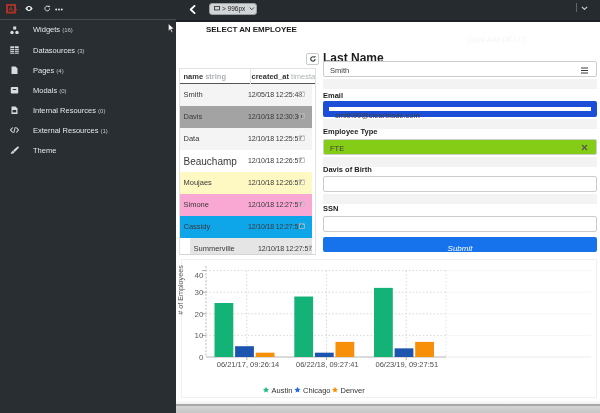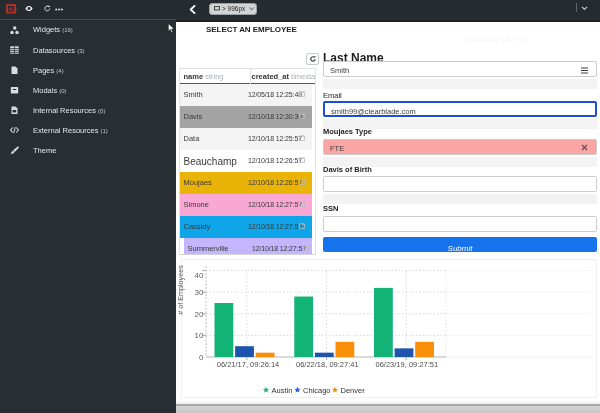--- a/index.html
+++ b/index.html
@@ -103,21 +103,21 @@
 <div class="abs" style="left:182px;top:25px;font-size:8px;font-weight:bold;color:#1d1d1d;letter-spacing:-0.05px;padding-left:24px;">SELECT AN EMPLOYEE</div>
 
 <div class="abs" style="left:306px;top:53px;width:13px;height:12px;border:1px solid #c9ccce;border-radius:2px;background:#fff;"></div>
 <svg class="abs" style="left:309.5px;top:56px;" width="6" height="6" viewBox="0 0 8 8">
   <path d="M6.8 4 A2.9 2.9 0 1 1 6 1.9" fill="none" stroke="#3c4043" stroke-width="1.6"></path>
   <path d="M5.6 0 L8 0.8 L6.1 2.8 Z" fill="#3c4043"></path>
 </svg>
 
 <div class="abs" style="left:178.5px;top:68px;width:137px;height:186.5px;border:1px solid #e2e2e2;border-bottom:1px solid #d5d5d5;overflow:hidden;background:#fff;">
   <div class="abs" style="left:0;top:0;width:100%;height:14.5px;border-bottom:1.5px solid #555;background:#fff;">
-    <span class="abs" style="left:4px;top:3px;font-size:7.5px;font-weight:bold;color:#333;white-space:nowrap;">name <span style="font-weight:normal;color:#adb2b6;text-align:center;">string</span></span>
+    <span class="abs" style="left:4px;top:3px;font-size:7.5px;font-weight:bold;color:#333;white-space:nowrap;">name <span style="font-weight:bold;color:#adb2b6;text-align:center;">string</span></span>
     <span class="abs" style="left:72px;top:3px;font-size:7.5px;font-weight:bold;color:#333;white-space:nowrap;">created_at <span style="font-weight:normal;color:#adb2b6;">timestamp</span></span>
   </div>
   <div class="abs" style="left:70.5px;top:0;width:1px;height:186.5px;background:#e4e4e4;"></div>
   <div id="rows">
       <div class="abs" style="left:0;top:14.5px;width:137px;height:22.05px;background:#f4f4f4;">
         <span class="abs" style="left:4px;top:6.5px;font-size:7.5px;color:#3a3a3a;">Smith</span>
         <span class="abs" style="left:68.5px;top:7px;font-size:7px;color:#3a3a3a;letter-spacing:-0.15px;white-space:nowrap;">12/05/18 12:25:48</span>
         <svg style="position:absolute;left:119px;top:7px;" width="6" height="6" viewBox="0 0 6 6">
           <rect x="0.5" y="1" width="5" height="4.5" fill="none" stroke="#b8bcbe" stroke-width="0.8"></rect>
           <line x1="1.7" y1="0.2" x2="1.7" y2="1.8" stroke="#b8bcbe" stroke-width="0.8"></line>
@@ -144,21 +144,21 @@
       </div>
       <div class="abs" style="left:0;top:80.65px;width:137px;height:22.05px;background:#fff;">
         <span class="abs" style="left:4px;top:6.5px;font-size:10px;color:#3a3a3a;">Beauchamp</span>
         <span class="abs" style="left:68.5px;top:7px;font-size:7px;color:#3a3a3a;letter-spacing:-0.15px;white-space:nowrap;">12/10/18 12:26:57</span>
         <svg style="position:absolute;left:119px;top:7px;" width="6" height="6" viewBox="0 0 6 6">
           <rect x="0.5" y="1" width="5" height="4.5" fill="none" stroke="#b8bcbe" stroke-width="0.8"></rect>
           <line x1="1.7" y1="0.2" x2="1.7" y2="1.8" stroke="#b8bcbe" stroke-width="0.8"></line>
           <line x1="4.3" y1="0.2" x2="4.3" y2="1.8" stroke="#b8bcbe" stroke-width="0.8"></line>
         </svg>
       </div>
-      <div class="abs" style="left:0;top:102.7px;width:137px;height:22.05px;background:#eab308;">
+      <div class="abs" style="left:0;top:102.7px;width:137px;height:22.05px;background:#fef9c3;">
         <span class="abs" style="left:4px;top:6.5px;font-size:7.5px;color:#3a3a3a;">Moujaes</span>
         <span class="abs" style="left:68.5px;top:7px;font-size:7px;color:#3a3a3a;letter-spacing:-0.15px;white-space:nowrap;">12/10/18 12:26:57</span>
         <svg style="position:absolute;left:119px;top:7px;" width="6" height="6" viewBox="0 0 6 6">
           <rect x="0.5" y="1" width="5" height="4.5" fill="none" stroke="#b8bcbe" stroke-width="0.8"></rect>
           <line x1="1.7" y1="0.2" x2="1.7" y2="1.8" stroke="#b8bcbe" stroke-width="0.8"></line>
           <line x1="4.3" y1="0.2" x2="4.3" y2="1.8" stroke="#b8bcbe" stroke-width="0.8"></line>
         </svg>
       </div>
       <div class="abs" style="left:0;top:124.75px;width:137px;height:22.05px;background:#f9a8d4;">
         <span class="abs" style="left:4px;top:6.5px;font-size:7.5px;color:#3a3a3a;">Simone</span>
@@ -171,21 +171,21 @@
       </div>
       <div class="abs" style="left:0;top:146.8px;width:137px;height:22.05px;background:#0ea5e9;">
         <span class="abs" style="left:4px;top:6.5px;font-size:7.5px;color:#3a3a3a;">Cassidy</span>
         <span class="abs" style="left:68.5px;top:7px;font-size:7px;color:#3a3a3a;letter-spacing:-0.15px;white-space:nowrap;">12/10/18 12:27:57</span>
         <svg style="position:absolute;left:119px;top:7px;" width="6" height="6" viewBox="0 0 6 6">
           <rect x="0.5" y="1" width="5" height="4.5" fill="none" stroke="#b8bcbe" stroke-width="0.8"></rect>
           <line x1="1.7" y1="0.2" x2="1.7" y2="1.8" stroke="#b8bcbe" stroke-width="0.8"></line>
           <line x1="4.3" y1="0.2" x2="4.3" y2="1.8" stroke="#b8bcbe" stroke-width="0.8"></line>
         </svg>
       </div>
-      <div class="abs" style="left:4px;top:168.85px;width:137px;height:22.05px;background:#c4b5fd;">
+      <div class="abs" style="left:10px;top:168.85px;width:137px;height:22.05px;background:#e5e5e5;">
         <span class="abs" style="left:4px;top:6.5px;font-size:7.5px;color:#3a3a3a;">Summerville</span>
         <span class="abs" style="left:68.5px;top:7px;font-size:7px;color:#3a3a3a;letter-spacing:-0.15px;white-space:nowrap;">12/10/18 12:27:57</span>
         <svg style="position:absolute;left:119px;top:7px;" width="6" height="6" viewBox="0 0 6 6">
           <rect x="0.5" y="1" width="5" height="4.5" fill="none" stroke="#b8bcbe" stroke-width="0.8"></rect>
           <line x1="1.7" y1="0.2" x2="1.7" y2="1.8" stroke="#b8bcbe" stroke-width="0.8"></line>
           <line x1="4.3" y1="0.2" x2="4.3" y2="1.8" stroke="#b8bcbe" stroke-width="0.8"></line>
         </svg>
       </div>
     </div>
   <div class="abs" style="left:132.5px;top:14.5px;width:2.5px;height:172px;background:#fff;"></div>
@@ -195,27 +195,27 @@
     <div class="abs" style="left:323px;top:51px;font-size:12px;font-weight:bold;color:#1d1d1d;white-space:nowrap;">Last Name</div>
     <div class="abs" style="left:323px;top:61px;width:274px;height:16px;border:1px solid #ccc;border-radius:2px;background:#fff;">
       <span class="abs" style="left:6px;top:4px;font-size:7.5px;color:#3d3d3d;white-space:nowrap;">Smith</span>
       <svg class="abs" style="right:8px;top:4.5px;" width="7" height="7" viewBox="0 0 7 7">
         <line x1="0" y1="1" x2="7" y2="1" stroke="#3a3a3a" stroke-width="1"></line>
         <line x1="0" y1="3.5" x2="7" y2="3.5" stroke="#3a3a3a" stroke-width="1"></line>
         <line x1="0" y1="6" x2="7" y2="6" stroke="#3a3a3a" stroke-width="1"></line>
       </svg>
     </div>
     <div class="abs" style="left:323px;top:79px;width:274px;height:10px;background:#f3f3f3;"></div>
-    <div class="abs" style="left:323px;top:90.5px;font-size:7.5px;font-weight:normal;color:#1d1d1d;white-space:nowrap;">Email</div>
-    <div class="abs" style="left:323px;top:101px;width:274px;height:16px;border:2px solid #1d4ed8;border-radius:2px;background:#fff;">
+    <div class="abs" style="left:323px;top:90.5px;font-size:7.5px;font-weight:bold;color:#1d1d1d;white-space:nowrap;">Email</div>
+    <div class="abs" style="left:323px;top:101px;width:274px;height:16px;border:6px solid #1d4ed8;border-radius:2px;background:#fff;">
       <span class="abs" style="left:6px;top:4px;font-size:7.5px;color:#3d3d3d;white-space:nowrap;">smith99@clearblade.com</span>
     </div>
     <div class="abs" style="left:323px;top:119px;width:274px;height:10px;background:#f3f3f3;"></div>
-    <div class="abs" style="left:323px;top:127px;font-size:7.5px;font-weight:bold;color:#1d1d1d;white-space:nowrap;">Moujaes Type</div>
-    <div class="abs" style="left:323px;top:139px;width:274px;height:16px;border:1px solid #ccc;border-radius:2px;background:#fca5a5;">
+    <div class="abs" style="left:323px;top:127px;font-size:7.5px;font-weight:bold;color:#1d1d1d;white-space:nowrap;">Employee Type</div>
+    <div class="abs" style="left:323px;top:139px;width:274px;height:16px;border:1px solid #ccc;border-radius:2px;background:#84cc16;">
       <span class="abs" style="left:6px;top:4px;font-size:7.5px;color:#3d3d3d;white-space:nowrap;">FTE</span>
       <svg class="abs" style="right:8px;top:4px;" width="7" height="7" viewBox="0 0 7 7">
         <path d="M1 1 L6 6 M6 1 L1 6" stroke="#555" stroke-width="1.1"></path>
       </svg>
     </div>
     <div class="abs" style="left:323px;top:157px;width:274px;height:10px;background:#f3f3f3;"></div>
     <div class="abs" style="left:323px;top:164.5px;font-size:7.5px;font-weight:bold;color:#1d1d1d;white-space:nowrap;">Davis of Birth</div>
     <div class="abs" style="left:323px;top:176px;width:274px;height:16px;border:1px solid #ccc;border-radius:2px;background:#fff;"></div>
     <div class="abs" style="left:323px;top:194px;width:274px;height:10px;background:#f3f3f3;"></div>
     <div class="abs" style="left:323px;top:203.5px;font-size:7.5px;font-weight:bold;color:#1d1d1d;white-space:nowrap;">SSN</div>

